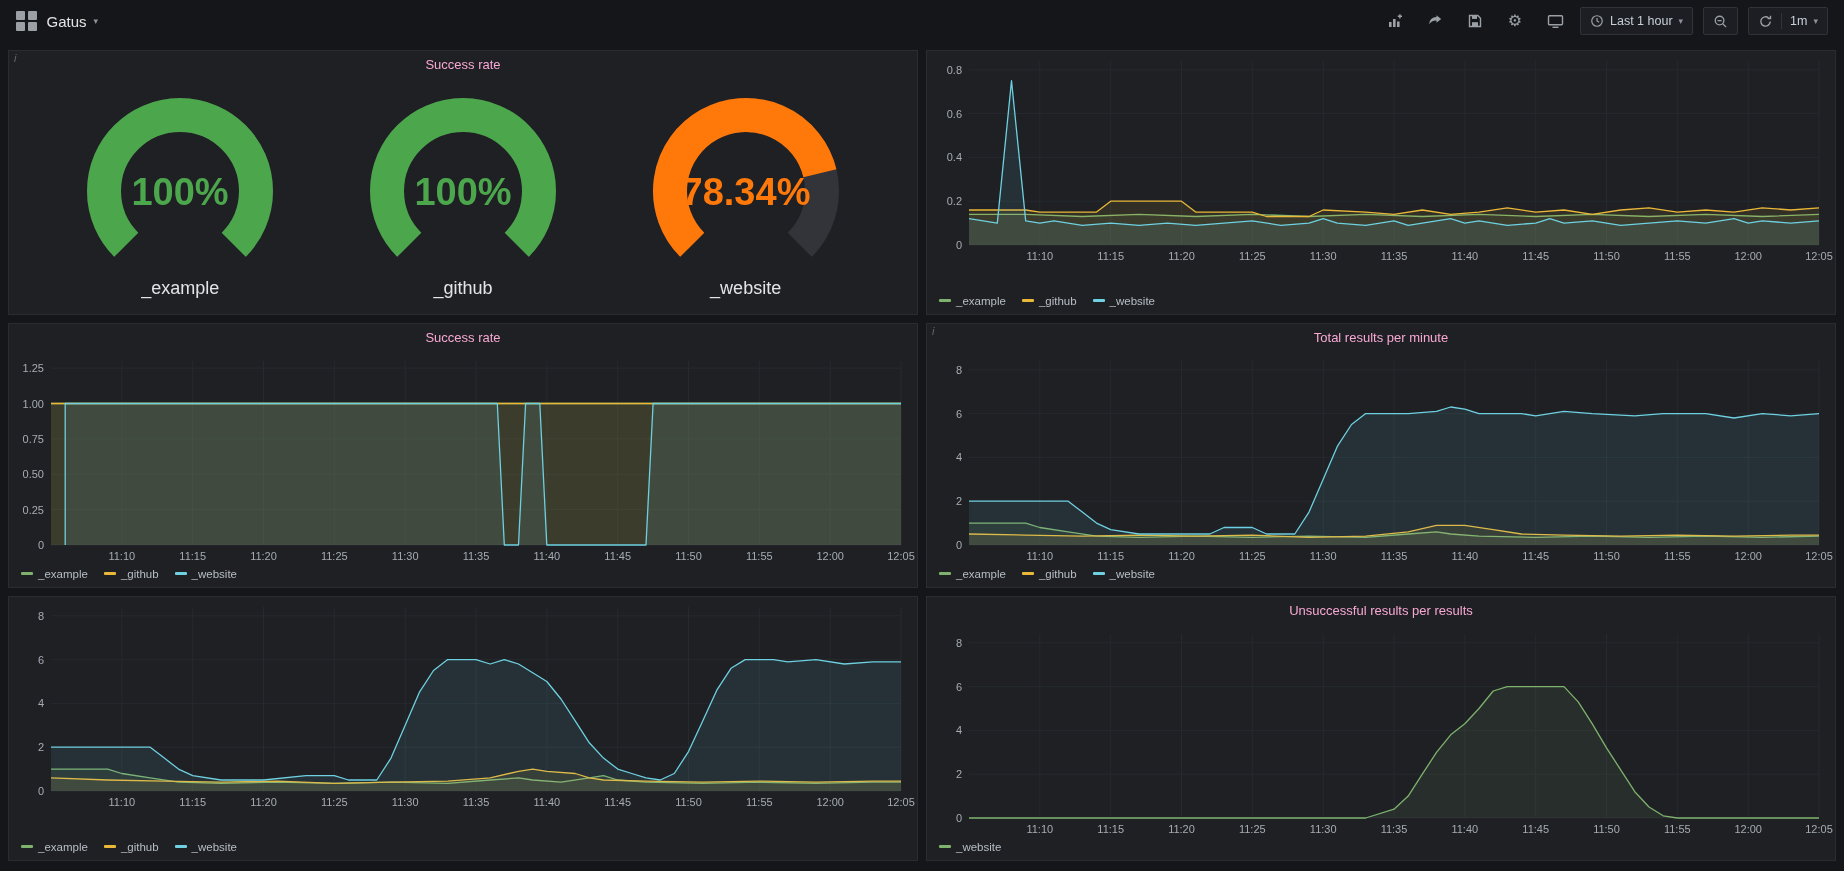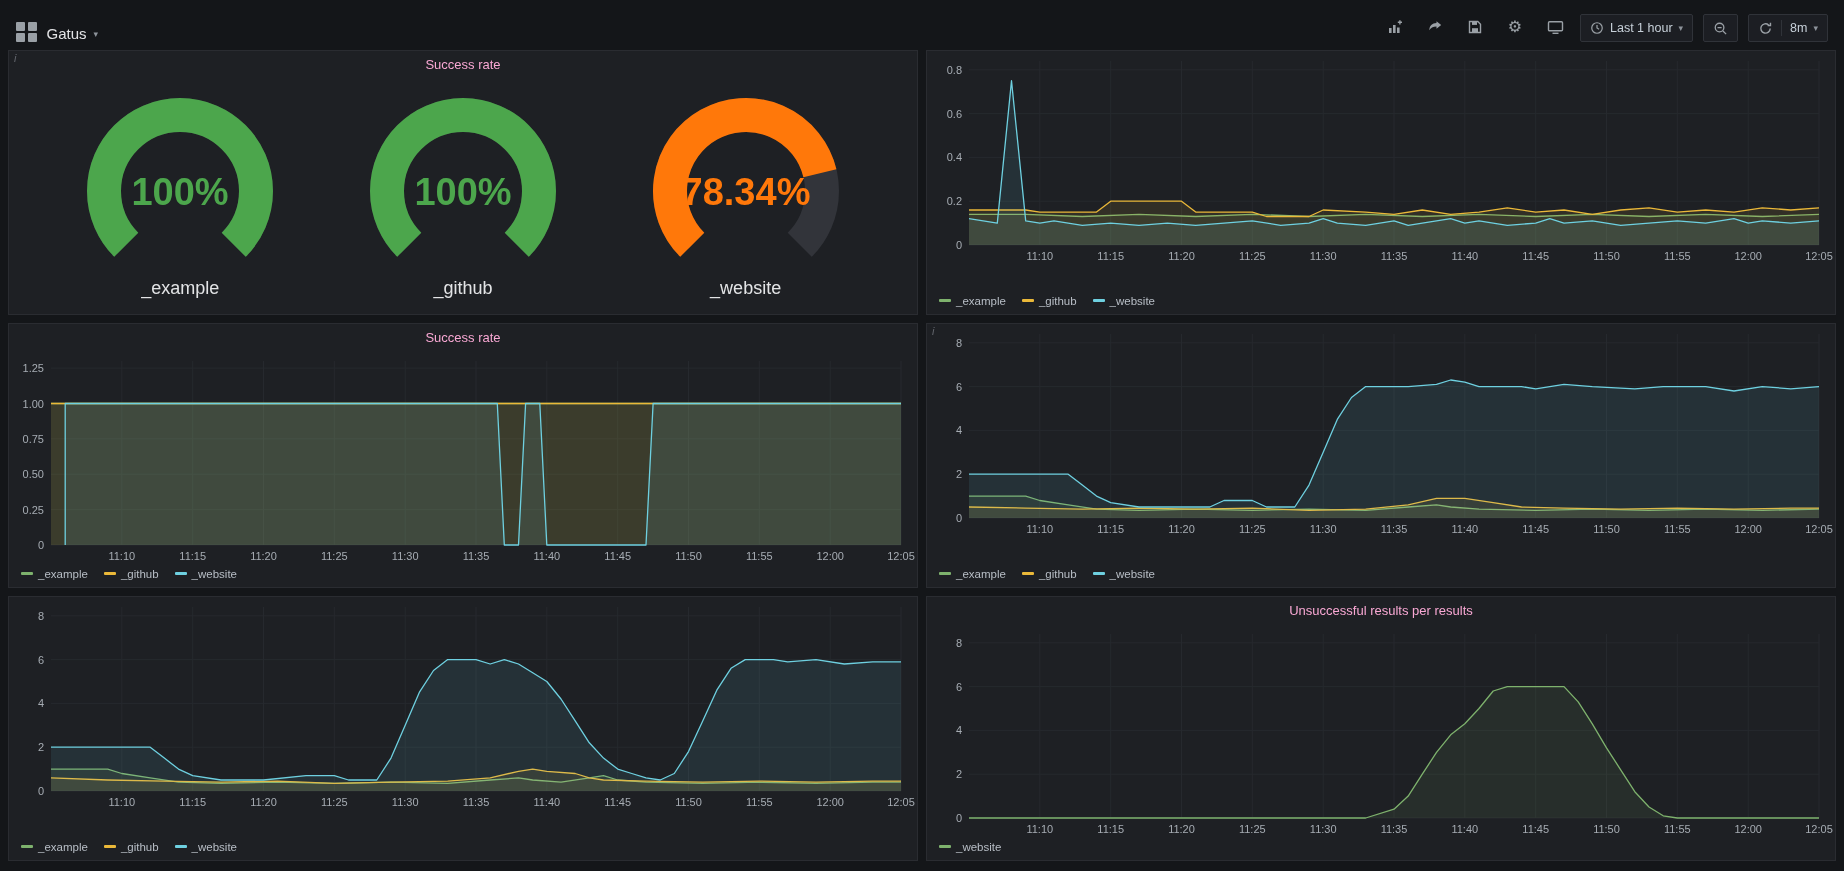--- a/index.html
+++ b/index.html
@@ -1,17 +1,17 @@
 <!DOCTYPE html>
 <html><head>
 <meta charset="utf-8">
 <style>
 *{box-sizing:border-box;margin:0;padding:0}
 html,body{width:1844px;height:871px;background:#141619;color:#d8d9da;font-family:"Liberation Sans",sans-serif;overflow:hidden}
-.navbar{height:42px;display:flex;align-items:flex-end;padding:0 16px;gap:10px;background:#141619}
+.navbar{height:42px;display:flex;align-items:center;padding:0 16px;gap:10px;background:#141619}
 .logo{display:grid;grid-template-columns:9px 9px;grid-template-rows:9px 9px;gap:2.5px;cursor:pointer}
 .logo span{background:#9aa0a6;border-radius:1px}
 .dash-title{display:flex;align-items:center;gap:7px;font-size:15px;font-weight:500;color:#e3e4e6;cursor:pointer}
 .caret{font-size:9px;color:#8d939b}
 .spacer{flex:1}
 .icon-btn{width:30px;height:30px;display:flex;align-items:center;justify-content:center;background:none;border:none;color:#9aa0a6;cursor:pointer}
 .icon-btn svg{stroke:#9aa0a6}
 .gear-glyph{font-size:16px;color:#9aa0a6;line-height:1}
 .gap-l{}
 .nav-btn{height:28px;display:flex;align-items:center;gap:6px;padding:0 9px;background:#1c1e23;border:1px solid #303339;border-radius:2px;color:#c7d0d9;font-size:12.5px;cursor:pointer}
@@ -90,21 +90,21 @@
       <circle cx="7" cy="7" r="4.6" fill="none" stroke-width="1.4"></circle>
       <path d="M10.6 10.6L14 14M4.8 7h4.4" fill="none" stroke-width="1.4"></path>
     </svg>
   </button>
   <button class="nav-btn">
     <svg width="15" height="15" viewBox="0 0 16 16">
       <path d="M13 8a5 5 0 1 1-1.7-3.8" fill="none" stroke-width="1.5"></path>
       <path d="M13.3 1.8v3h-3" fill="none" stroke-width="1.5"></path>
     </svg>
     <span class="btn-divider"></span>
-    <span>8m</span>
+    <span>1m</span>
     <span class="caret">▾</span>
   </button>
 </header>
 
 <main class="grid">
 
   <section class="panel">
     <div class="corner-info">i</div>
     <div class="panel-title">Success rate</div>
     <div class="gauges">
@@ -253,20 +253,21 @@
         </span>
         <span class="legend-item">
           <i style="background:#6ED0E0"></i>
           <span>_website</span>
         </span>
       </div>
   </section>
 
   <section class="panel">
     <div class="corner-info">i</div>
+    <div class="panel-title">Total results per minute</div>
     <div class="chart"><svg width="908" height="214">
           <line x1="42" x2="892" y1="194.0" y2="194.0" stroke="#26292e"></line>
           <text x="35" y="198" text-anchor="end" class="tick">0</text>
           <line x1="42" x2="892" y1="150.2" y2="150.2" stroke="#26292e"></line>
           <text x="35" y="154.2" text-anchor="end" class="tick">2</text>
           <line x1="42" x2="892" y1="106.4" y2="106.4" stroke="#26292e"></line>
           <text x="35" y="110.4" text-anchor="end" class="tick">4</text>
           <line x1="42" x2="892" y1="62.6" y2="62.6" stroke="#26292e"></line>
           <text x="35" y="66.6" text-anchor="end" class="tick">6</text>
           <line x1="42" x2="892" y1="18.8" y2="18.8" stroke="#26292e"></line>

